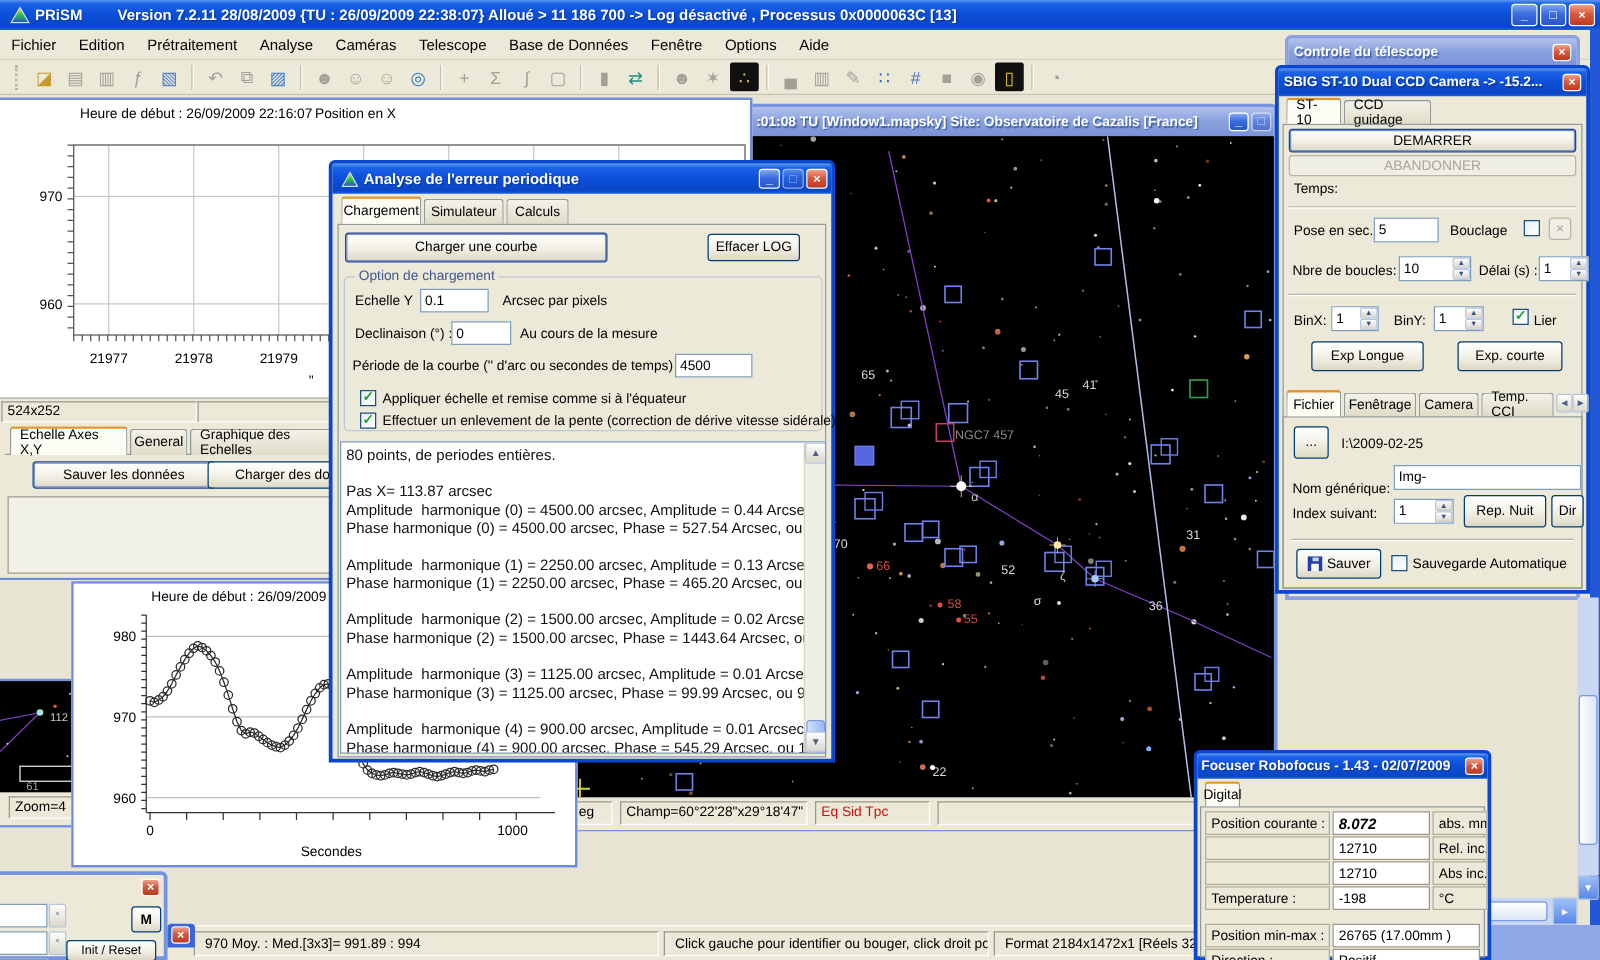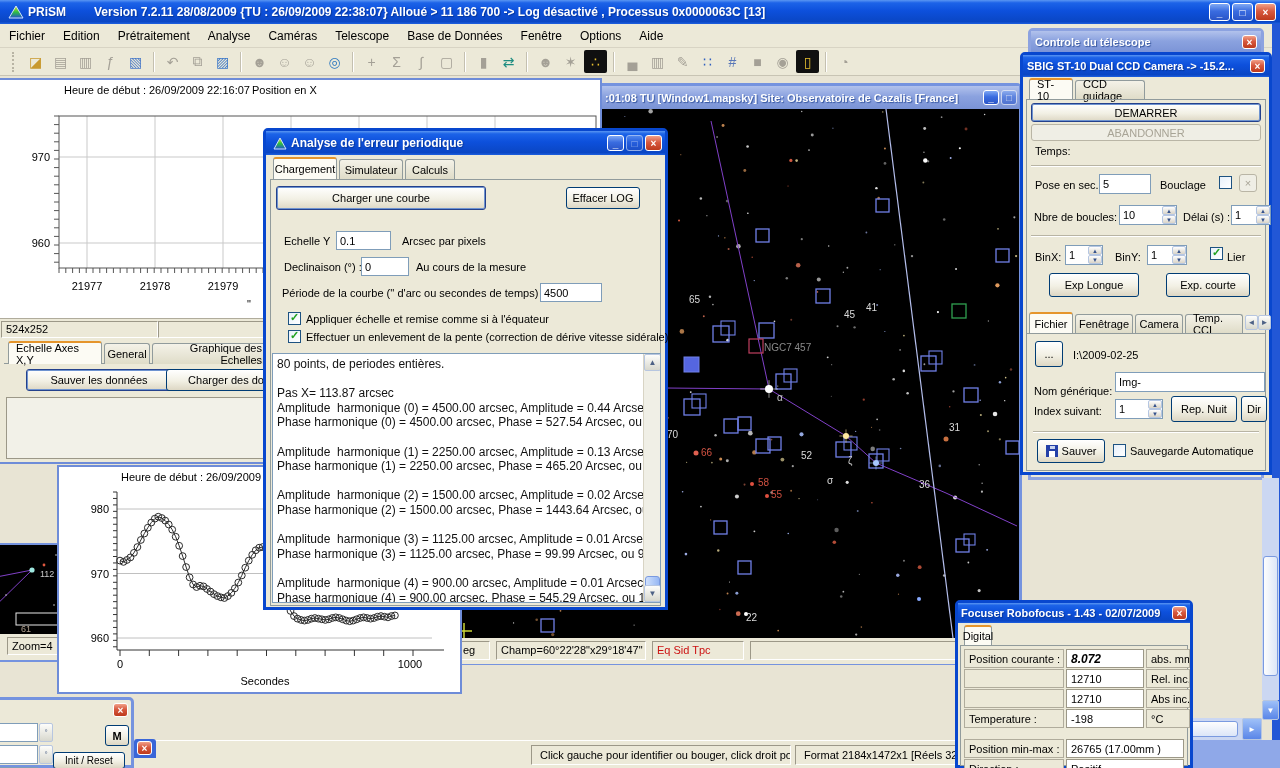--- a/index.html
+++ b/index.html
@@ -587,21 +587,21 @@
   <div style="height:144px;position:relative;background:#ECE9D8;border-top:1px solid #B0AC9C">
     <div class="sunk lbl" style="left:3px;top:2px;width:157px;height:17px;padding:1px 4px">524x252</div>
     <div class="sunk lbl" style="left:160px;top:2px;width:436px;height:17px"></div>
     <div id="left-tabs" style="position:absolute;left:6px;top:22px;width:590px;height:23px;border-bottom:1px solid #919B9C">
         <div class="tab act" style="left: 4px; top: 0px; height: 23px; width: 94px;">
           <span>Echelle Axes X,Y</span>
         </div>
         <div class="tab" style="left: 100px; top: 2px; height: 21px; width: 46px;">
           <span>General</span>
         </div>
-        <div class="tab" style="left: 148px; top: 2px; height: 21px; width: 118px; text-align: right;">
+        <div class="tab" style="left: 148px; top: 2px; height: 21px; width: 118px;">
           <span>Graphique des Echelles</span>
         </div>
       </div>
     <button class="btn def abs" style="left:28px;top:50px;width:146px;height:22px">Sauver les données</button>
     <button class="btn abs" style="left:168px;top:50px;width:150px;height:22px">Charger des données</button>
     <div class="abs" style="left:8px;top:78px;width:582px;height:62px;border:1px solid #9C9888;background:#F2F1E8"></div>
   </div>
 </div>
 
 <div class="win inact" id="win-zoom" style="left:-36px;top:543px;width:104px;height:119px;border:2px solid #7593DF;border-radius:0">
@@ -753,20 +753,21 @@
       <circle cx="318.52" cy="149.71500000000032" r="3.4" fill="none" stroke="#2A2A2A" stroke-width="1"></circle>
       <circle cx="322" cy="149.07000000000016" r="3.4" fill="none" stroke="#2A2A2A" stroke-width="1"></circle>
       <circle cx="325.47999999999996" cy="149.71500000000032" r="3.4" fill="none" stroke="#2A2A2A" stroke-width="1"></circle>
       <circle cx="328.96" cy="150.35999999999973" r="3.4" fill="none" stroke="#2A2A2A" stroke-width="1"></circle>
       <circle cx="332.44" cy="149.07000000000016" r="3.4" fill="none" stroke="#2A2A2A" stroke-width="1"></circle>
       <circle cx="335.91999999999996" cy="148.425" r="3.4" fill="none" stroke="#2A2A2A" stroke-width="1"></circle>
     </svg>
 </div>
 
 <div class="abs" id="statusbar" style="left:0;top:740px;width:1280px;height:28px;background:#ECE9D8;border-top:1px solid #fff">
+  <div class="sunk lbl" style="left:155px;top:4px;width:372px;height:20px;padding:3px 8px">970  Moy. : Med.[3x3]= 991.89 : 994</div>
   <div class="sunk lbl" style="left:531px;top:4px;width:260px;height:20px;padding:3px 8px;overflow:hidden">Click gauche pour identifier ou bouger, click droit pour d'autres fonctions.</div>
   <div class="sunk lbl" style="left:795px;top:4px;width:480px;height:20px;padding:3px 8px;overflow:hidden">Format 2184x1472x1 [Réels 32 bits]</div>
 </div>
 
 <div class="win inact" id="win-corner" style="left:-62px;top:697px;width:196px;height:71px;border-color:#7593DF">
   <span class="wbtn x" style="position:absolute;left:172px;top:3px;width:15px;height:14px">×</span>
   <input class="inp abs" style="left: 20px; top: 23px; width: 77px; height: 19px;" value=".32">
   <span class="sb-btn" style="left:98px;top:23px;width:14px;height:19px">°</span>
   <input class="inp abs" style="left: 20px; top: 45px; width: 77px; height: 19px;" value=".04">
   <span class="sb-btn" style="left:98px;top:45px;width:14px;height:19px">°</span>
@@ -795,20 +796,23 @@
       <div class="tab" style="left: 73px; top: 4px; height: 20px; width: 64px;">
         <span>Simulateur</span>
       </div>
       <div class="tab" style="left: 139px; top: 4px; height: 20px; width: 50px;">
         <span>Calculs</span>
       </div>
     </div>
   <div class="abs" style="left:4px;top:48px;width:391px;height:427px;border:1px solid #919B9C;background:#ECE9D8"></div>
   <button class="btn def abs" style="left:10px;top:55px;width:210px;height:24px">Charger une courbe</button>
   <button class="btn abs" style="left:300px;top:56px;width:74px;height:22px">Effacer LOG</button>
+  <div class="gb" style="left:9px;top:90px;width:383px;height:124px">
+      <i>Option de chargement</i>
+    </div>
   <span class="lbl" style="left:18px;top:104px">Echelle Y</span>
   <input class="inp abs" style="left: 70px; top: 100px; width: 55px; height: 19px;" value="0.1">
   <span class="lbl" style="left:136px;top:104px">Arcsec par pixels</span>
   <span class="lbl" style="left:18px;top:130px">Declinaison (°) :</span>
   <input class="inp abs" style="left: 95px; top: 126px; width: 48px; height: 19px;" value="0">
   <span class="lbl" style="left:150px;top:130px">Au cours de la mesure</span>
   <span class="lbl" style="left:16px;top:156px">Période de la courbe ('' d'arc ou secondes de temps) :</span>
   <input class="inp abs" style="left: 274px; top: 152px; width: 62px; height: 19px;" value="4500">
   <span class="cb on" style="left:22px;top:181px"></span>
   <span class="lbl" style="left:40px;top:182px">Appliquer échelle et remise comme si à l'équateur</span>

